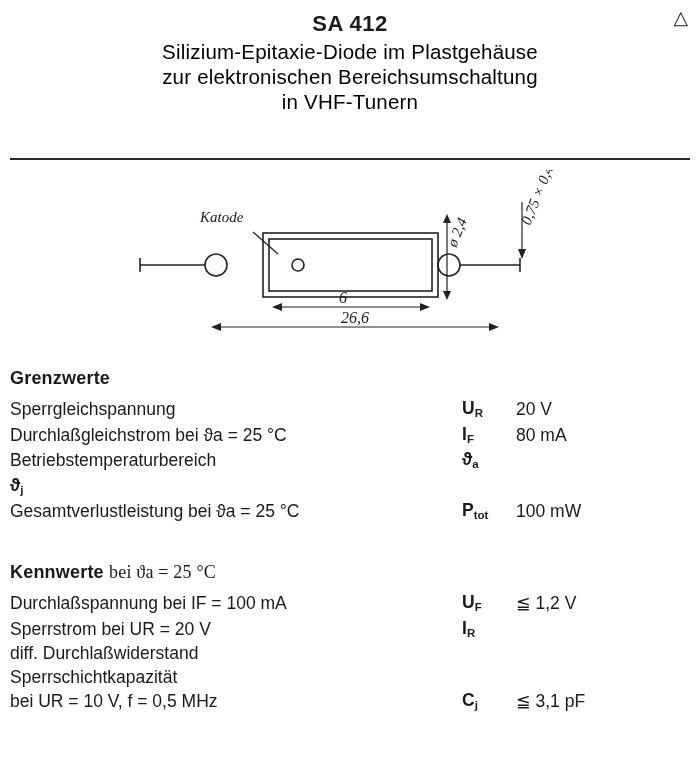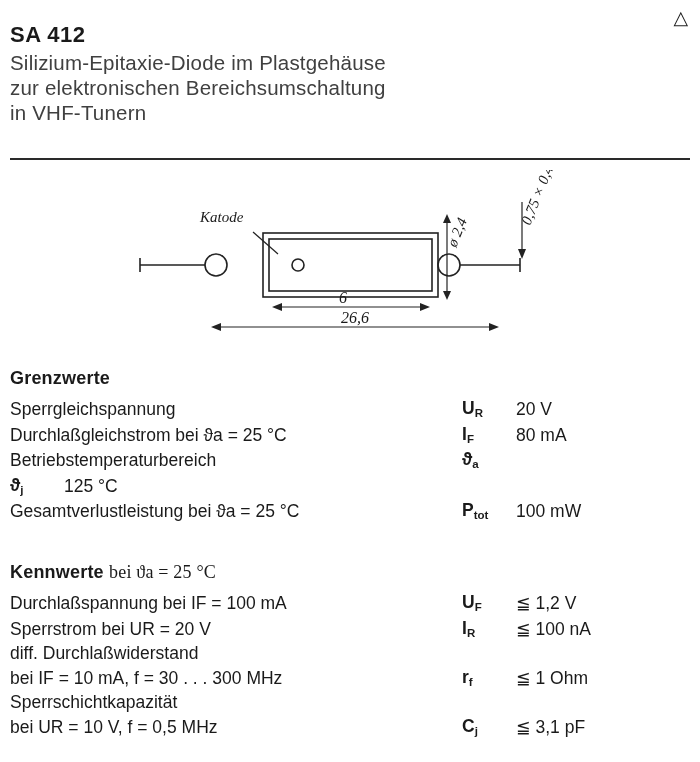--- a/index.html
+++ b/index.html
@@ -19,43 +19,44 @@
     position: relative;
     width: 700px;
     height: 762px;
     padding: 0;
   }
 
   
   .header {
     position: absolute;
     left: 10px;
-    top: 22px;
-    width: 680px;
+    top: 11px;
+    width: 680px;
+    text-align: center;
   }
   .type-no {
     font-size: 22px;
     font-weight: bold;
     letter-spacing: 0.5px;
     line-height: 26px;
   }
   .corner-mark {
     position: absolute;
     right: 12px;
     top: 8px;
     font-size: 19px;
     line-height: 19px;
     color: #222;
   }
   .subtitle {
     margin-top: 2px;
     font-size: 20.5px;
     line-height: 25px;
     letter-spacing: 0.2px;
-    color: #404040;
+    color: #000000;
   }
   .subtitle div { white-space: nowrap; }
 
   .rule {
     position: absolute;
     left: 10px;
     top: 158px;
     width: 680px;
     height: 2px;
     background: #2a2a2a;
@@ -211,21 +212,20 @@
         <span class="val">80 mA</span>
       </div>
 
       <div class="row">
         <span class="desc">Betriebstemperaturbereich</span>
         <span class="sym"><span>ϑ</span><sub>a</sub></span>
       </div>
 
       <div class="row">
         <span class="sym"><span>ϑ</span><sub>j</sub></span>
-        <span class="val">125 °C</span>
       </div>
 
       <div class="row">
         <span class="desc">Gesamtverlustleistung bei ϑa = 25 °C</span>
         <span class="sym"><span>P</span><sub>tot</sub></span>
         <span class="val">100 mW</span>
       </div>
 
     </div>
   </div>
@@ -239,34 +239,28 @@
 
       <div class="row">
         <span class="desc">Durchlaßspannung bei IF = 100 mA</span>
         <span class="sym"><span>U</span><sub>F</sub></span>
         <span class="val">≦ 1,2 V</span>
       </div>
 
       <div class="row">
         <span class="desc">Sperrstrom bei UR = 20 V</span>
         <span class="sym"><span>I</span><sub>R</sub></span>
-        <span class="val">≦ 100 nA</span>
       </div>
 
       <div class="row">
         <span class="desc">diff. Durchlaßwiderstand</span>
         <span class="sym"><span></span><sub></sub></span>
         <span class="val"></span>
       </div>
 
-      <div class="row">
-        <span class="desc">bei IF = 10 mA, f = 30 . . . 300 MHz</span>
-        <span class="sym"><span>r</span><sub>f</sub></span>
-        <span class="val">≦ 1 Ohm</span>
-      </div>
 
       <div class="row">
         <span class="desc">Sperrschichtkapazität</span>
         <span class="sym"><span></span><sub></sub></span>
         <span class="val"></span>
       </div>
 
       <div class="row">
         <span class="desc">bei UR = 10 V, f = 0,5 MHz</span>
         <span class="sym"><span>C</span><sub>j</sub></span>

